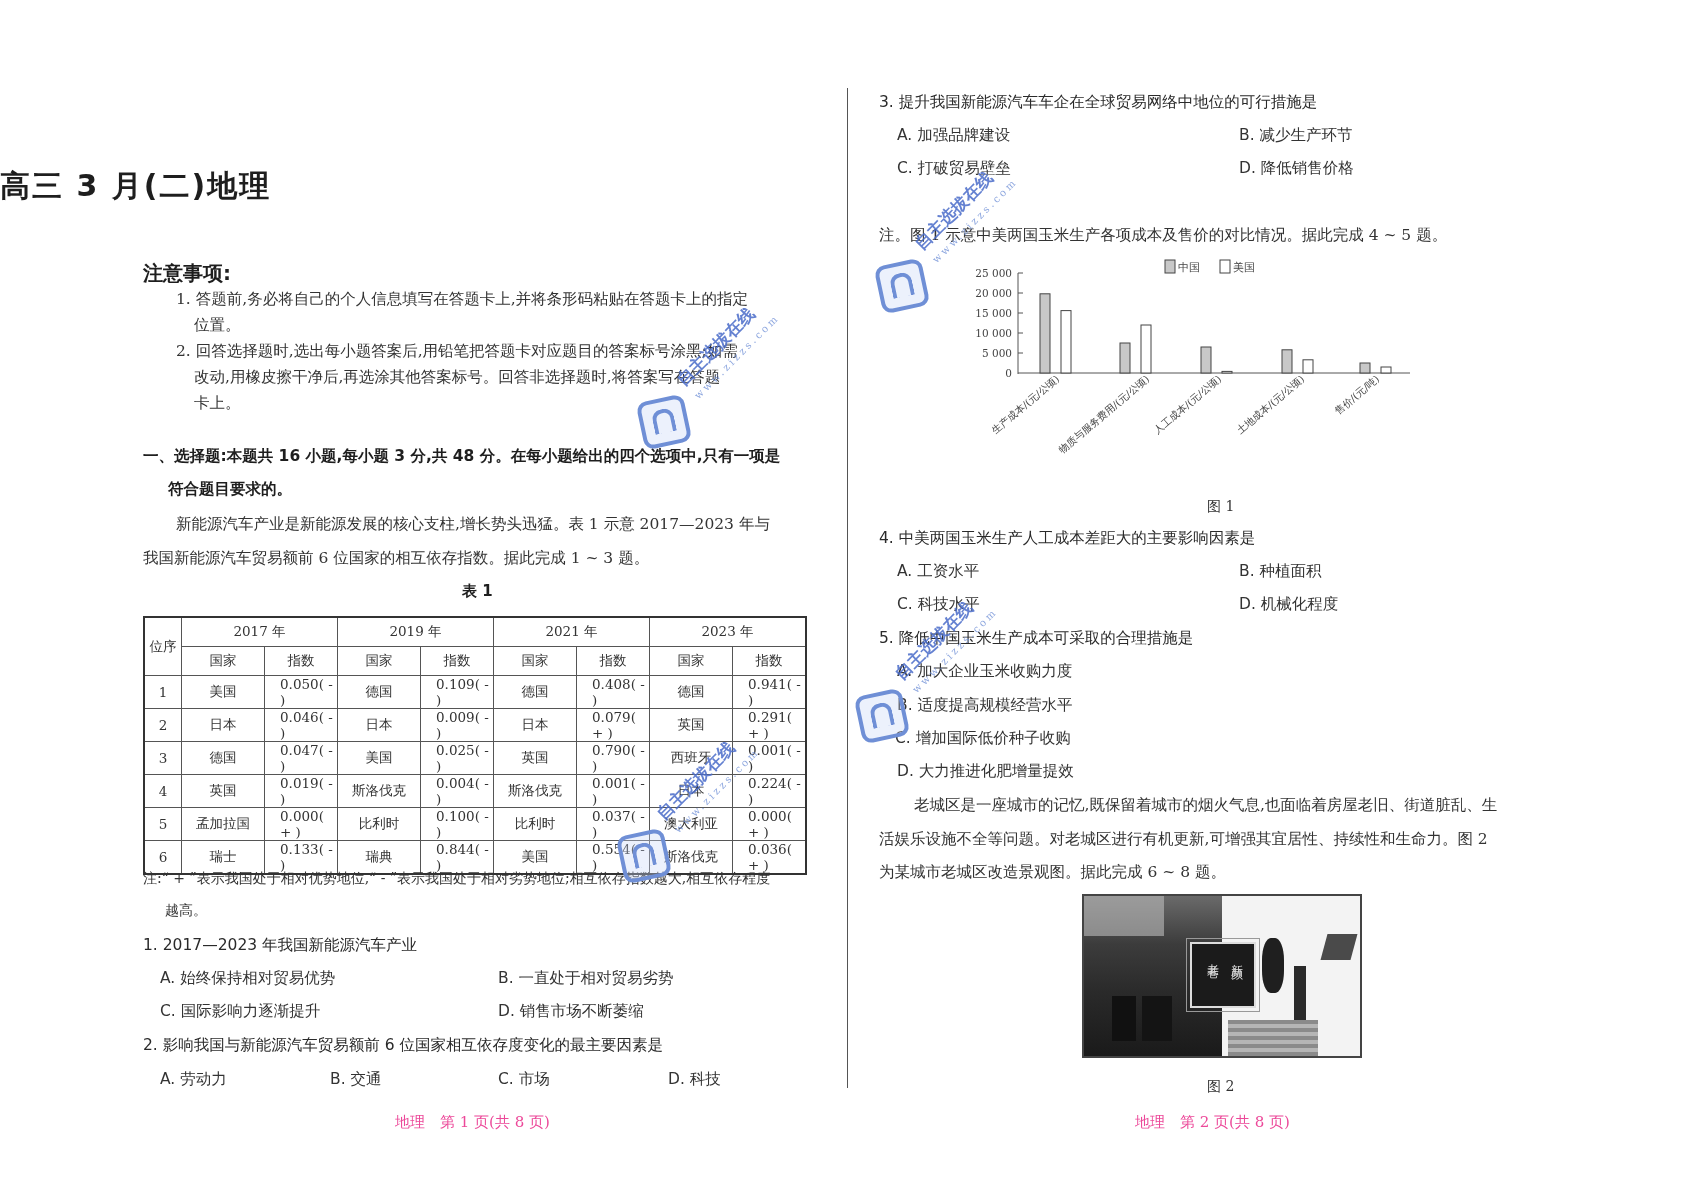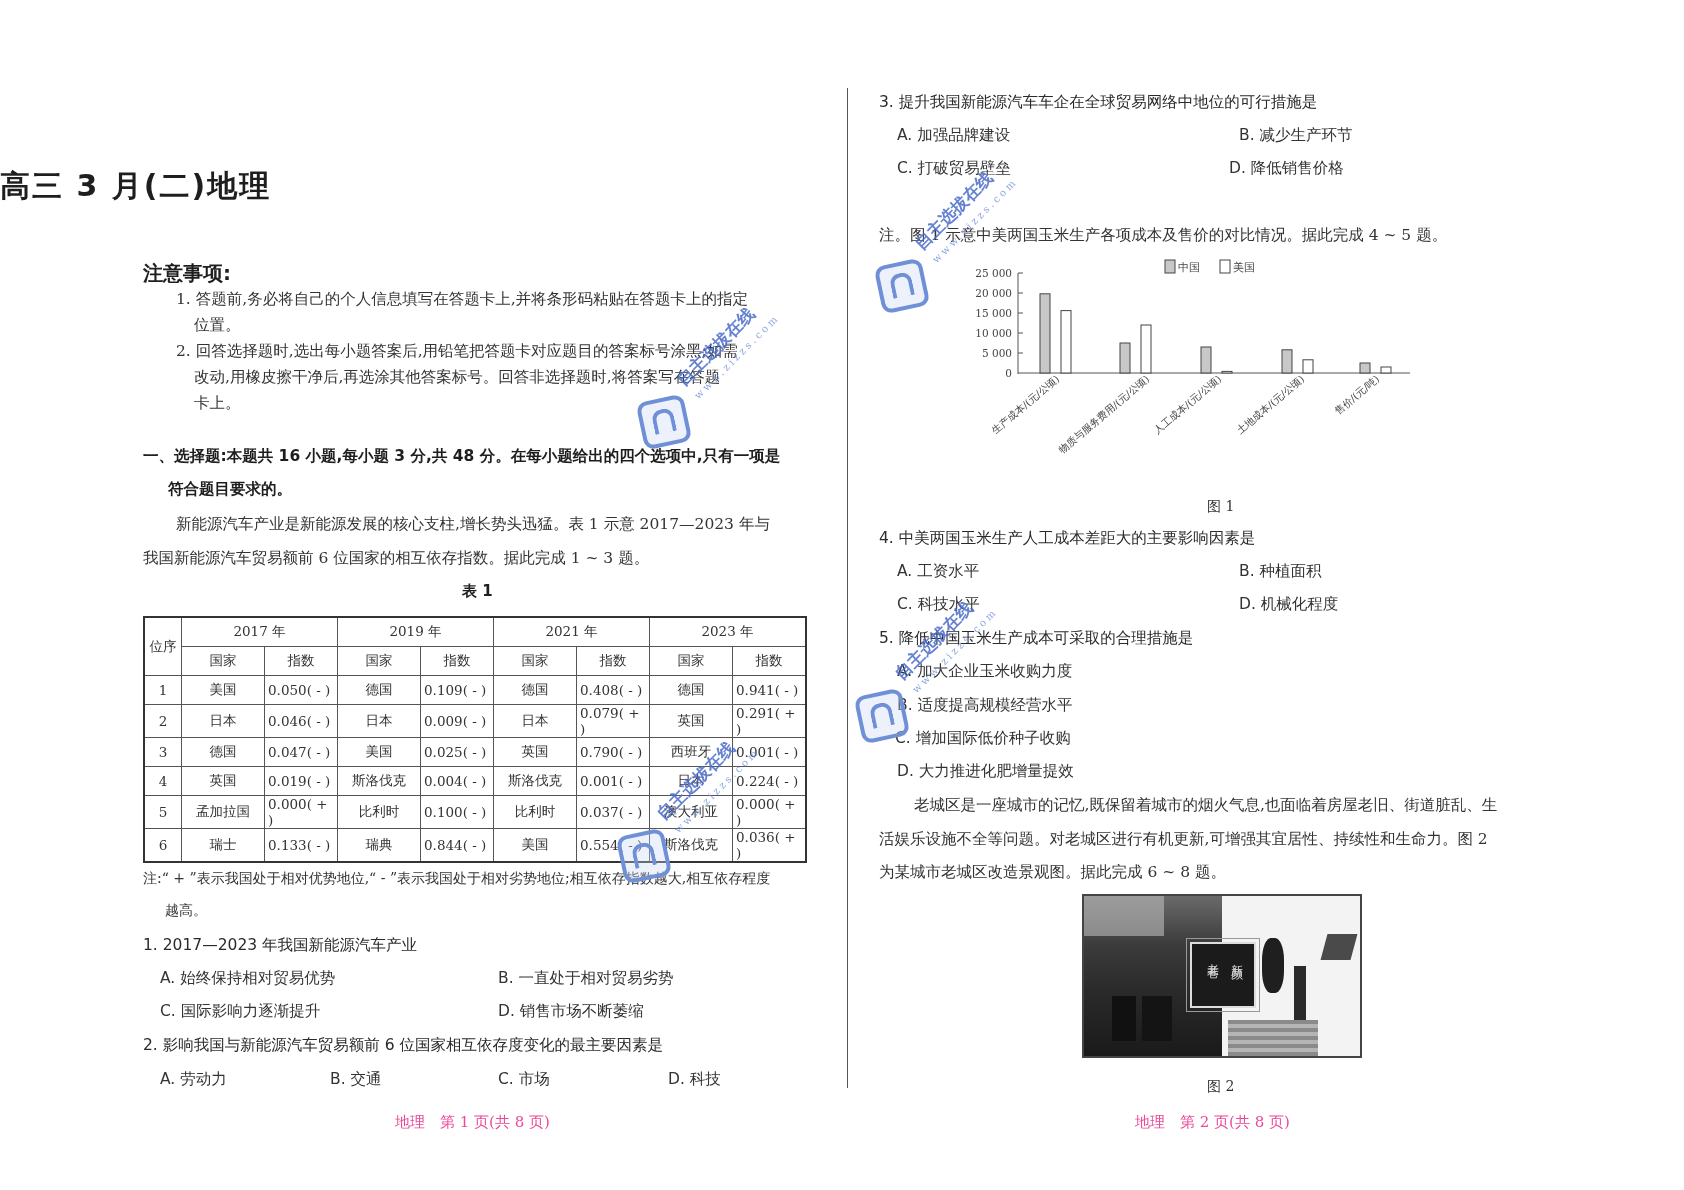--- a/index.html
+++ b/index.html
@@ -16,21 +16,21 @@
     font-family:"DejaVu Sans","Liberation Sans",sans-serif; font-size:30px; font-weight:bold; color:#1e1e1e; letter-spacing:2px; }
 
   .txt { position:absolute; font-size:15.5px; line-height:20px; white-space:nowrap; color:#333; }
   .bold { font-family:"DejaVu Sans","Liberation Sans",sans-serif; font-weight:bold; color:#1e1e1e; }
   .q { font-family:"DejaVu Sans","Liberation Sans",sans-serif; font-size:15.5px; color:#2a2a2a; }
   .opt { font-family:"DejaVu Sans","Liberation Sans",sans-serif; font-size:15.5px; color:#333; }
 
   table.t1 { position:absolute; left:143px; top:616px; border-collapse:collapse; font-size:13.5px; color:#333; }
   table.t1 td { border:1px solid #555; text-align:center; height:28px; padding:0; }
   table.t1 { border:2px solid #333; }
-  table.t1 td.idx { text-align:left; padding-left:3px; }
+  table.t1 td.idx { text-align:left; padding-left:15px; }
 
   .chart { position:absolute; left:960px; top:252px; width:500px; height:250px; }
   .footer { position:absolute; font-size:15px; color:#ec4899; white-space:nowrap; }
 
   .fig2 { position:absolute; left:1082px; top:894px; width:276px; height:160px; border:2px solid #444; overflow:hidden; background:#222; }
   .fig2 .leftimg { position:absolute; left:0; top:0; width:138px; height:160px;
      background:linear-gradient(180deg,#6a6a6a 0%,#3c3c3c 30%,#2a2a2a 60%,#1a1a1a 100%); }
   .fig2 .leftimg .roof { position:absolute; left:0; top:0; width:80px; height:40px; background:#bdbdbd; opacity:.6; }
   .fig2 .leftimg .door1 { position:absolute; left:28px; top:100px; width:24px; height:45px; background:#111; }
   .fig2 .leftimg .door2 { position:absolute; left:58px; top:100px; width:30px; height:45px; background:#141414; }
@@ -177,21 +177,21 @@
   <div class="footer" style="left:395px;top:1113px;">地理　第 1 页(共 8 页)</div>
 </div>
 
 <div class="divider"></div>
 
 <div class="page page-right">
   <div class="txt q" style="left:37px;top:92px;">3. 提升我国新能源汽车车企在全球贸易网络中地位的可行措施是</div>
   <div class="txt opt" style="left:55px;top:125px;">A. 加强品牌建设</div>
   <div class="txt opt" style="left:397px;top:125px;">B. 减少生产环节</div>
   <div class="txt opt" style="left:55px;top:158px;">C. 打破贸易壁垒</div>
-  <div class="txt opt" style="left:387px;top:158px;text-align:right;">D. 降低销售价格</div>
+  <div class="txt opt" style="left:397px;top:158px;text-align:right;">D. 降低销售价格</div>
 
   <div class="txt" style="left:37px;top:225px;">注。图 1 示意中美两国玉米生产各项成本及售价的对比情况。据此完成 4 ~ 5 题。</div>
 
   <div class="txt" style="left:365px;top:496px;font-size:14px;">图 1</div>
 
   <div class="txt q" style="left:37px;top:528px;">4. 中美两国玉米生产人工成本差距大的主要影响因素是</div>
   <div class="txt opt" style="left:55px;top:561px;">A. 工资水平</div>
   <div class="txt opt" style="left:397px;top:561px;">B. 种植面积</div>
   <div class="txt opt" style="left:55px;top:594px;">C. 科技水平</div>
   <div class="txt opt" style="left:397px;top:594px;">D. 机械化程度</div>

